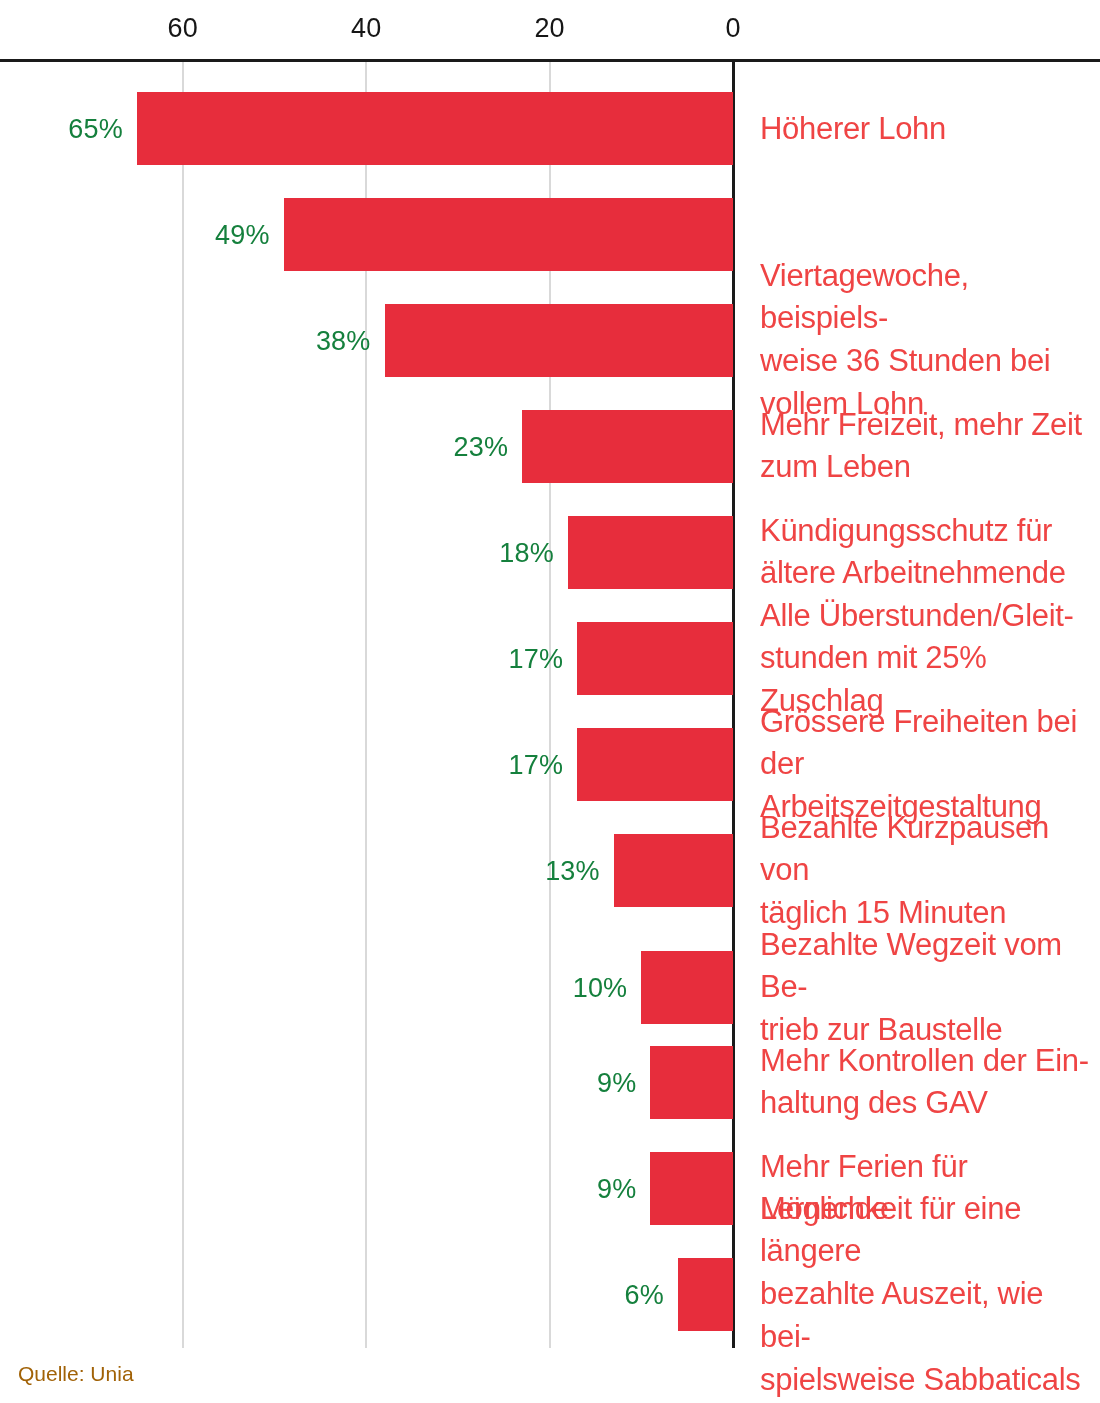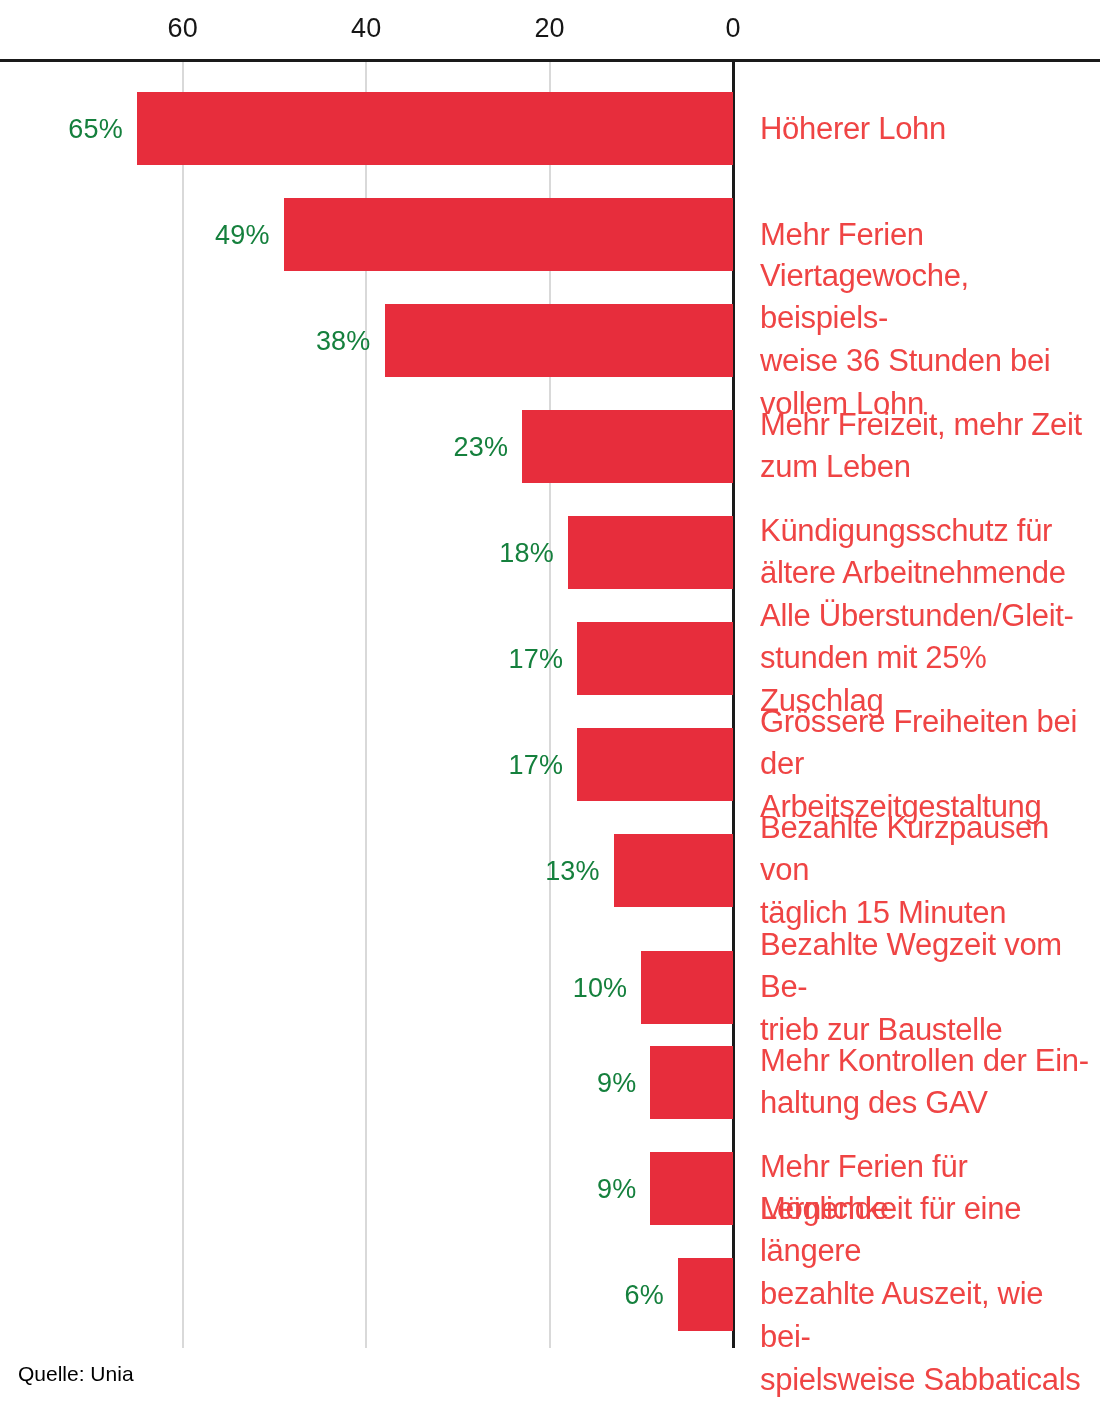--- a/index.html
+++ b/index.html
@@ -114,21 +114,21 @@
   }
 
   
   .source-note {
     position: absolute;
     left: 18px;
     top: 1362px;
     font-family: "Liberation Sans", sans-serif;
     font-size: 21px;
     font-weight: 400;
-    color: #000000;
+    color: #a16207;
     white-space: nowrap;
   }
 </style>
 </head>
 <body>
 
 <div id="page">
 
   <div class="axis-top" id="axis-ticks">
       <div class="tick-label" style="left: 182.8px;">60</div>
@@ -147,21 +147,20 @@
 
   <div class="bars-layer" id="bars-layer">
       <div class="bar-row" style="top: 92px; height: 73px;">
         <div class="bar" style="left: 136.95px; width: 596.05px;"></div>
         <div class="bar-value" style="right: 977.05px;">65%</div>
         <div class="bar-label">Höherer Lohn</div>
       </div>
       <div class="bar-row" style="top: 198px; height: 73px;">
         <div class="bar" style="left: 283.67px; width: 449.33px;"></div>
         <div class="bar-value" style="right: 830.33px;">49%</div>
-        <div class="bar-label">Mehr Ferien</div>
       </div>
       <div class="bar-row" style="top: 304px; height: 73px;">
         <div class="bar" style="left: 384.54px; width: 348.46px;"></div>
         <div class="bar-value" style="right: 729.46px;">38%</div>
         <div class="bar-label">Viertagewoche, beispiels-
 weise 36 Stunden bei
 vollem Lohn</div>
       </div>
       <div class="bar-row" style="top: 410px; height: 73px;">
         <div class="bar" style="left: 522.09px; width: 210.91px;"></div>

